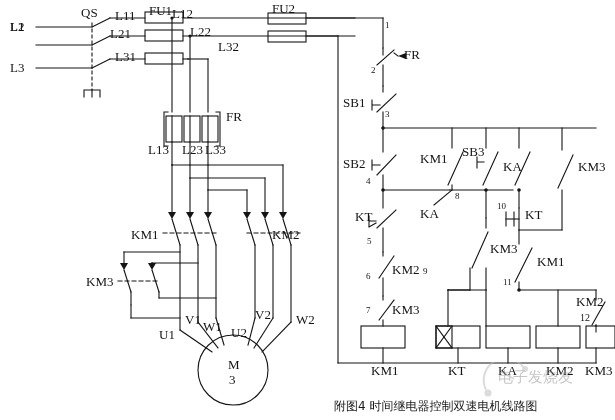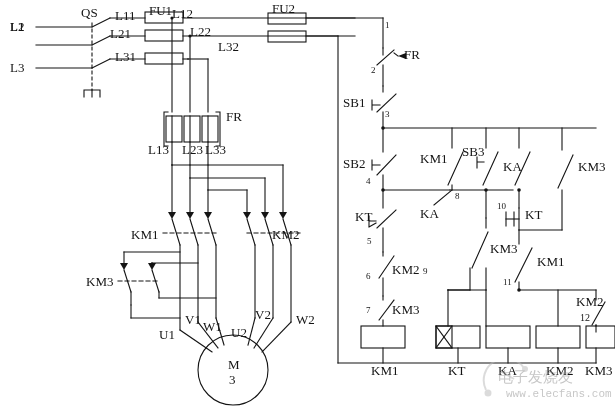--- a/index.html
+++ b/index.html
@@ -319,27 +319,27 @@
 <div class="lbl sm" style="left:503px;top:278px">11</div>
 <div class="lbl" style="left:576px;top:295px">KM2</div>
 <div class="lbl xs" style="left:580px;top:313px">12</div>
 
 <div class="lbl" style="left:371px;top:364px">KM1</div>
 <div class="lbl" style="left:448px;top:364px">KT</div>
 <div class="lbl" style="left:498px;top:364px">KA</div>
 <div class="lbl" style="left:546px;top:364px">KM2</div>
 <div class="lbl" style="left:585px;top:364px">KM3</div>
 
+<div class="caption" style="left:334px;top:398px">附图4  时间继电器控制双速电机线路图</div>
 
 <div id="wm">
   <svg width="135" height="46" viewBox="0 0 135 46">
     <g stroke="#b9b9b9" stroke-width="2" fill="none">
       <path d="M6 28 A22 22 0 0 1 44 6"></path>
       <circle cx="8" cy="31" r="3.5" fill="#b9b9b9" stroke="none"></circle>
       <circle cx="45" cy="7" r="3" fill="#b9b9b9" stroke="none"></circle>
       <path d="M22 10 L34 17"></path>
     </g>
   </svg>
   <div class="wtxt" style="left:18px;top:6px;font-size:15px">电子发烧友</div>
-  <div class="wtxt" style="left:26px;top:26px;font-size:11px">www.elecfans.com</div>
 </div>
 
 </div>
 
 </body></html>

